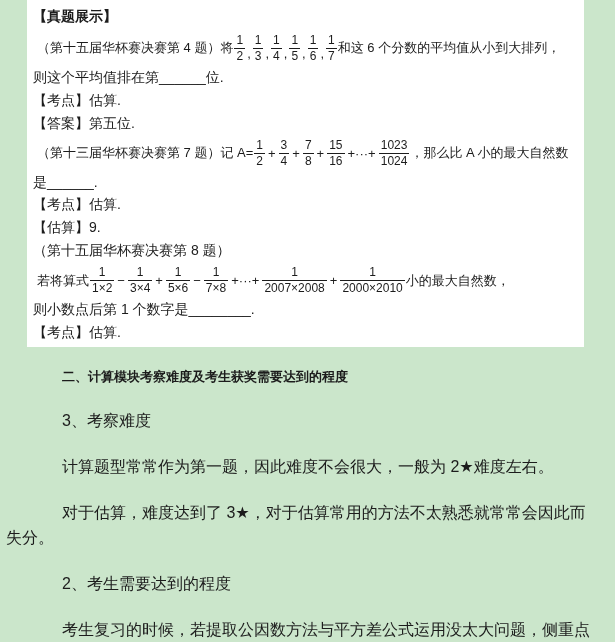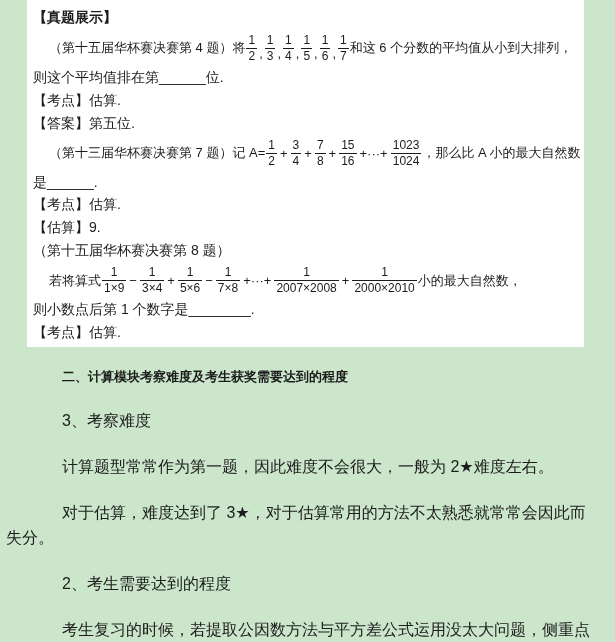--- a/index.html
+++ b/index.html
@@ -20,28 +20,28 @@
     box-sizing: border-box;
     padding: 5px 6px 4px 6px;
     overflow: hidden;
   }
   .panel p {
     margin: 3px 0;
     font-size: 14px;
     line-height: 1.42;
     white-space: nowrap;
   }
-  .panel .title { font-weight: bold; font-size: 14px; margin-bottom: 4px; }
+  .panel .title { font-weight: bold; font-size: 14px; margin-bottom: 4px; font-family: Liberation Mono, monospace; }
   .formula-line {
     display: flex;
     align-items: center;
     flex-wrap: nowrap;
     white-space: nowrap;
     font-size: 13px;
-    margin: 2px 16px;
+    margin: 2px 4px;
   }
   .formula-line .txt { flex: 0 0 auto; }
   .frac {
     display: inline-block;
     flex: 0 0 auto;
     text-align: center;
     vertical-align: middle;
     margin: 1px 1px;
     font-size: 12px;
     line-height: 1.25;
@@ -151,21 +151,21 @@
       <p>【考点】估算.</p>
       <p>【估算】9.</p>
     </div>
 
     <div>
       <p>（第十五届华杯赛决赛第 8 题）</p>
       <div class="formula-line">
         <span class="txt">若将算式</span>
         <span class="frac">
             <span class="fnum">1</span>
-            <span class="fden">1×9</span>
+            <span class="fden">1×2</span>
           </span>
         <span class="op">−</span>
         <span class="frac">
             <span class="fnum">1</span>
             <span class="fden">3×4</span>
           </span>
         <span class="op">+</span>
         <span class="frac">
             <span class="fnum">1</span>
             <span class="fden">5×6</span>

